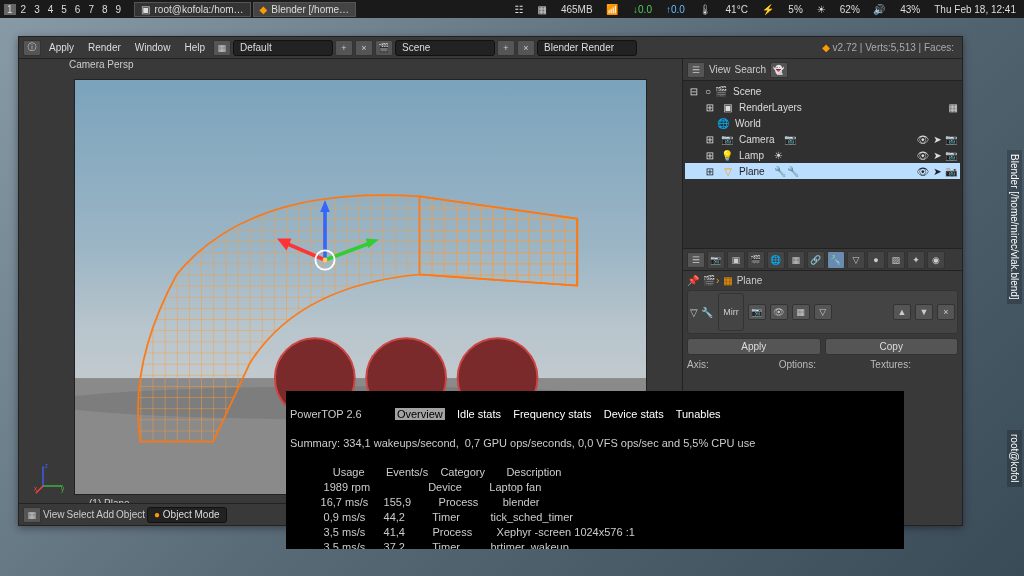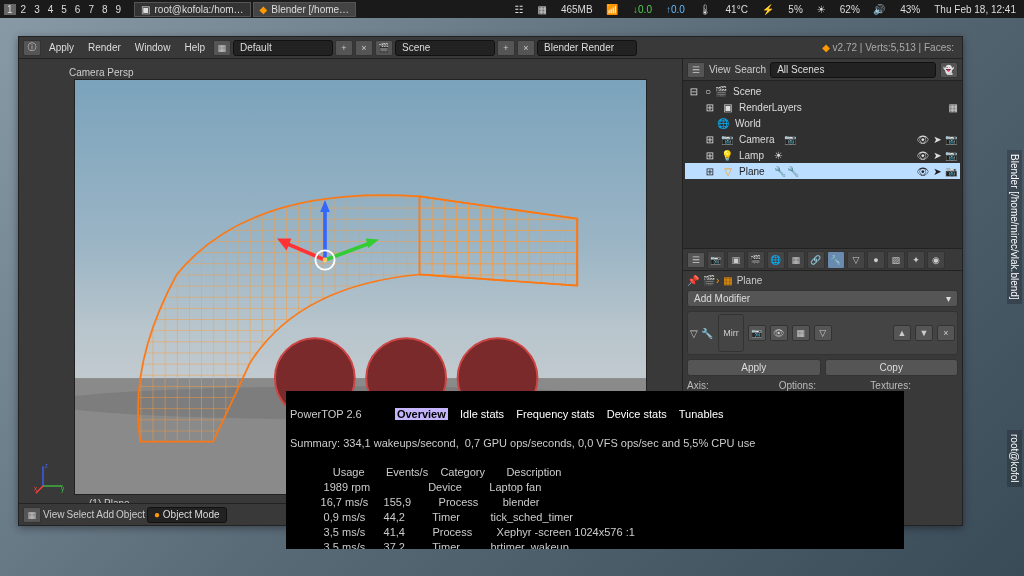--- a/index.html
+++ b/index.html
@@ -20,21 +20,21 @@
 
 .info-bar { height:22px; background:#393939; border-bottom:1px solid #222; display:flex; align-items:center; padding:0 4px; gap:2px; font-size:10px; }
 .info-bar .menu-item { padding:2px 6px; cursor:pointer; color:#ddd; }
 .btn-icon { width:18px; height:16px; background:#555; border:1px solid #333; border-radius:2px; display:inline-flex; align-items:center; justify-content:center; cursor:pointer; font-size:9px; }
 .field { background:#222; border:1px solid #111; border-radius:3px; padding:1px 6px; color:#ddd; font-size:10px; height:16px; display:flex; align-items:center;text-align:center; }
 .stats { color:#aaa; font-size:10px; margin-left:auto; padding-right:4px; }
 
 .main { flex:1; display:flex; }
 
 .viewport { flex:1; background:#393939; position:relative; display:flex; flex-direction:column; }
-.vp-label { position:absolute; top:0; left:50px; color:#ccc; font-size:10px;margin-top:8px; }
+.vp-label { position:absolute; top:0; left:50px; color:#ccc; font-size:10px; }
 .vp-canvas { flex:1; margin:20px 35px 30px 55px; background:linear-gradient(180deg,#7ba3bc 0%,#9bb5c5 40%,#b8c5cc 60%,#d5d5d5 100%); position:relative; overflow:hidden; border:1px solid #222; }
 
 .mesh { position:absolute; top:20%; left:5%; width:85%; height:70%; }
 .mesh svg { width:100%; height:100%; }
 .axis-widget { position:absolute; bottom:30px; left:15px; width:36px; height:36px; }
 .axis-widget svg { width:100%; height:100%; }
 .vp-footer-label { position:absolute; bottom:16px; left:70px; color:#ccc; font-size:10px; }
 .vp-header { height:22px; background:#393939; border-top:1px solid #222; display:flex; align-items:center; padding:0 4px; gap:2px; font-size:10px; position:absolute; bottom:0; left:0; right:0; }
 
 .right-panel { width:280px; background:#393939; border-left:1px solid #222; display:flex; flex-direction:column; font-size:10px; }
@@ -48,21 +48,21 @@
 .props-tabs { height:22px; display:flex; align-items:center; padding:0 4px; gap:2px; background:#393939; border-bottom:1px solid #222; }
 .tab-icon { width:18px; height:18px; background:#444; border:1px solid #333; border-radius:2px; display:flex; align-items:center; justify-content:center; cursor:pointer; font-size:9px; }
 .tab-icon.active { background:#6a8bb0; }
 .props-body { padding:4px; display:flex; flex-direction:column; gap:4px; }
 .props-row { display:flex; align-items:center; gap:4px; }
 .wide-btn { flex:1; background:#555; border:1px solid #333; border-radius:3px; padding:2px 6px; text-align:center; cursor:pointer; color:#ddd; }
 .panel-label { background:#444; border:1px solid #333; border-radius:3px; padding:13px 4px; font-size:9px; }
 
 .terminal { position:absolute; top:391px; left:286px; width:618px; height:158px; background:#000; color:#ccc; font-family:monospace; font-size:11px; padding:2px 4px; line-height:14px; white-space:pre; overflow:hidden; }
 .term-tabs { color:#fff; }
-.term-tabs .active { background:#c4b5fd; color:#000; padding:0 2px;font-weight:bold; }
+.term-tabs .active { background:#a3a3a3; color:#000; padding:0 2px; }
 
 .vtitle { position:absolute; right:2px; top:150px; writing-mode:vertical-rl; font-size:10px; color:#fff; background:rgba(0,0,0,.2); padding:4px 2px; }
 .vtitle2 { position:absolute; right:2px; top:430px; writing-mode:vertical-rl; font-size:10px; color:#fff; background:rgba(0,0,0,.2); padding:4px 2px; }
 
 .manipulator { position:absolute; top:120px; left:190px; width:120px; height:120px; pointer-events:none; }
 </style>
 </head>
 <body>
 
 <div class="taskbar">
@@ -187,21 +187,20 @@
         <span class="field"><span style="color:#f90">●</span>&nbsp;<span>Object Mode</span></span>
       </div>
     </div>
 
     <div class="right-panel">
       <div class="outliner">
         <div class="outliner-header">
           <span class="btn-icon">☰</span>
           <span class="menu-item">View</span>
           <span class="menu-item">Search</span>
-          <span class="field" style="flex:1">All Scenes</span>
           <span class="btn-icon">👻</span>
         </div>
         <div class="outliner-tree">
           <div class="tree-row">
               <span class="tree-icon">⊟</span>
               <span>○</span>
               <span class="tree-icon">🎬</span>
               <span>Scene</span>
             </div>
           <div class="tree-row" style="padding-left:18px">
@@ -259,24 +258,20 @@
           <span class="tab-icon">✦</span>
           <span class="tab-icon">◉</span>
         </div>
         <div class="props-body">
           <div class="props-row">
             <span>📌</span>
             <span style="color:#f90">🎬›</span>
             <span style="color:#f90">▦</span>
             <span>Plane</span>
           </div>
-          <div class="wide-btn" style="display:flex;justify-content:space-between">
-              <span>Add Modifier</span>
-              <span>▾</span>
-            </div>
           <div class="props-row" style="background:#444;border:1px solid #333;border-radius:3px;padding:2px">
             <span>▽</span>
             <span>🔧</span>
             <span class="panel-label">Mirr</span>
             <span class="btn-icon">📷</span>
             <span class="btn-icon">👁</span>
             <span class="btn-icon">▦</span>
             <span class="btn-icon">▽</span>
             <span style="flex:1"></span>
             <span class="btn-icon">▲</span>

